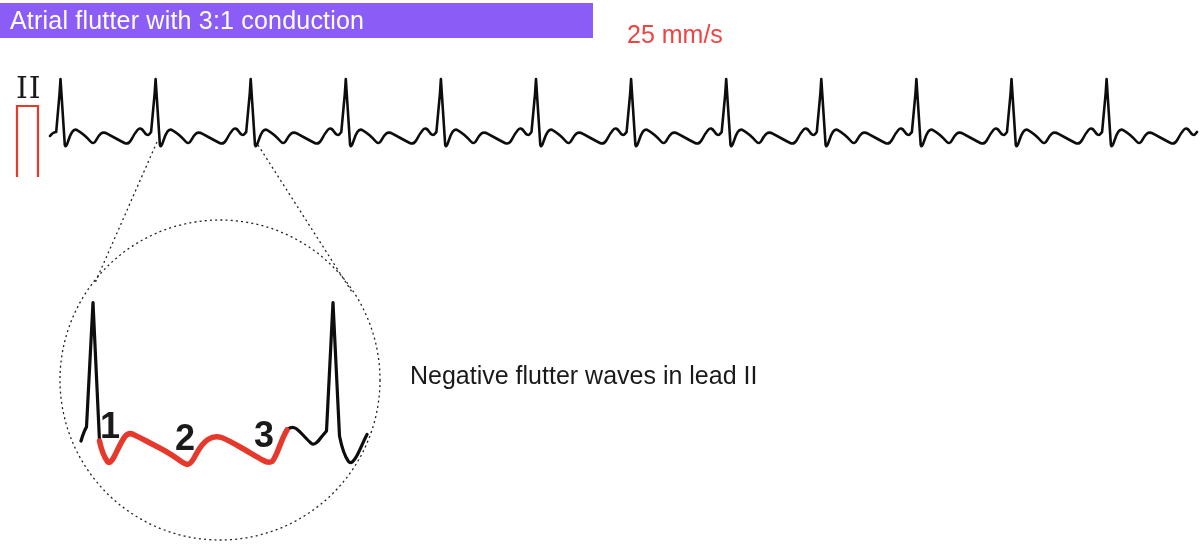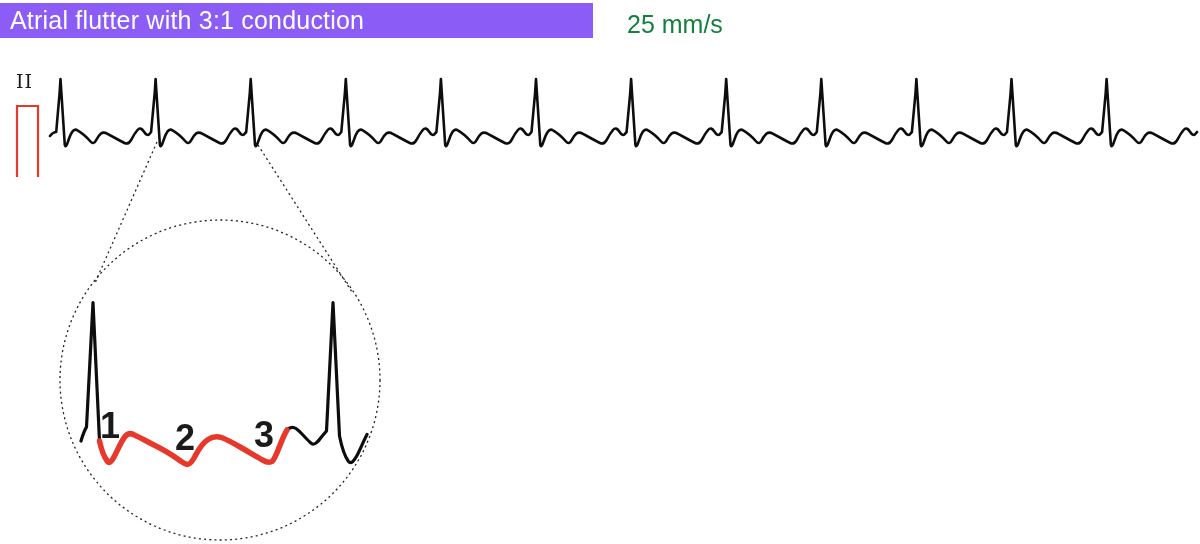--- a/index.html
+++ b/index.html
@@ -12,44 +12,45 @@
     position:absolute;left:0;top:3px;width:593px;height:35px;
     display:flex;align-items:center;
   }
   .title-text{
     padding-left:10px;font-size:25px;letter-spacing:0.2px;white-space:nowrap;
   }
   .speed{
     position:absolute;left:627px;top:10px;font-size:25px;white-space:nowrap;
   }
   .lead{
-    position:absolute;left:16px;top:70px;font-size:19px;
+    position:absolute;left:16px;top:70px;font-size:30px;
     font-family:"DejaVu Serif","Liberation Serif",serif;letter-spacing:1px;
   }
   .annotation{
     position:absolute;left:410px;top:361px;font-size:25px;white-space:nowrap;
   }
   .fnum{
     font-family:"Liberation Sans",sans-serif;font-size:36px;font-weight:bold;
     text-anchor:middle;
   }
 </style>
 </head>
 <body>
 
 <div class="stage">
 
   <div class="title-bar" style="background: #8b5cf6;">
     <span class="title-text" style="color: rgb(255, 255, 255);">Atrial flutter with 3:1 conduction</span>
   </div>
 
-  <div class="speed" style="color: #15803d;">25 mm/s</div>
+  <div class="speed" style="color: #ef4444; margin-top: 10px;">25 mm/s</div>
 
   <div class="lead" style="color: rgb(26, 26, 26);">II</div>
 
+  <div class="annotation" style="color: rgb(26, 26, 26);">Negative flutter waves in lead II</div>
 
   <svg width="1200" height="544" viewBox="0 0 1200 544">
     <polyline id="cal" fill="none" stroke-width="2.2" stroke-linejoin="miter" points="17,177 17,106 38,106 38,177" stroke="#e6392c"></polyline>
     <path id="trace" fill="none" stroke-width="2.6" stroke-linejoin="round" stroke-linecap="round" d="M 50 136 Q 53 132 56.2 132 L 59.6 93 L 60.5 79 L 61.4 93 L 64.8 145 Q 65.8 148.5 67.9 141.8 Q 70.0 135.0 72.3 131.8 Q 74.5 128.5 77.5 130.3 Q 80.5 132.0 84.0 135.0 Q 87.5 138.0 90.5 141.5 Q 93.5 145.0 96.0 140.3 Q 98.5 135.5 101.0 133.5 Q 103.5 131.5 107.5 133.8 Q 111.5 136.0 116.0 138.5 Q 120.5 141.0 124.5 143.0 Q 128.5 145.0 131.5 139.3 Q 134.5 133.5 137.5 130.0 Q 140.5 126.5 143.8 131.5 Q 147.0 136.5 149.1 134.3 L 151.1 132.0 L 154.7 93 L 155.6 79 L 156.5 93 L 159.9 145 Q 160.9 148.5 163.0 141.8 Q 165.1 135.0 167.3 131.8 Q 169.6 128.5 172.6 130.3 Q 175.6 132.0 179.1 135.0 Q 182.6 138.0 185.6 141.5 Q 188.6 145.0 191.1 140.3 Q 193.6 135.5 196.1 133.5 Q 198.6 131.5 202.6 133.8 Q 206.6 136.0 211.1 138.5 Q 215.6 141.0 219.6 143.0 Q 223.6 145.0 226.6 139.3 Q 229.6 133.5 232.6 130.0 Q 235.6 126.5 238.8 131.5 Q 242.1 136.5 244.1 134.3 L 246.2 132.0 L 249.8 93 L 250.7 79 L 251.6 93 L 255.0 145 Q 256.0 148.5 258.1 141.8 Q 260.2 135.0 262.4 131.8 Q 264.7 128.5 267.7 130.3 Q 270.7 132.0 274.2 135.0 Q 277.7 138.0 280.7 141.5 Q 283.7 145.0 286.2 140.3 Q 288.7 135.5 291.2 133.5 Q 293.7 131.5 297.7 133.8 Q 301.7 136.0 306.2 138.5 Q 310.7 141.0 314.7 143.0 Q 318.7 145.0 321.7 139.3 Q 324.7 133.5 327.7 130.0 Q 330.7 126.5 333.9 131.5 Q 337.2 136.5 339.3 134.3 L 341.3 132.0 L 344.9 93 L 345.8 79 L 346.7 93 L 350.1 145 Q 351.1 148.5 353.2 141.8 Q 355.3 135.0 357.5 131.8 Q 359.8 128.5 362.8 130.3 Q 365.8 132.0 369.3 135.0 Q 372.8 138.0 375.8 141.5 Q 378.8 145.0 381.3 140.3 Q 383.8 135.5 386.3 133.5 Q 388.8 131.5 392.8 133.8 Q 396.8 136.0 401.3 138.5 Q 405.8 141.0 409.8 143.0 Q 413.8 145.0 416.8 139.3 Q 419.8 133.5 422.8 130.0 Q 425.8 126.5 429.0 131.5 Q 432.3 136.5 434.3 134.3 L 436.4 132.0 L 440.0 93 L 440.9 79 L 441.8 93 L 445.2 145 Q 446.2 148.5 448.3 141.8 Q 450.4 135.0 452.6 131.8 Q 454.9 128.5 457.9 130.3 Q 460.9 132.0 464.4 135.0 Q 467.9 138.0 470.9 141.5 Q 473.9 145.0 476.4 140.3 Q 478.9 135.5 481.4 133.5 Q 483.9 131.5 487.9 133.8 Q 491.9 136.0 496.4 138.5 Q 500.9 141.0 504.9 143.0 Q 508.9 145.0 511.9 139.3 Q 514.9 133.5 517.9 130.0 Q 520.9 126.5 524.1 131.5 Q 527.4 136.5 529.5 134.3 L 531.5 132.0 L 535.1 93 L 536.0 79 L 536.9 93 L 540.3 145 Q 541.3 148.5 543.4 141.8 Q 545.5 135.0 547.8 131.8 Q 550.0 128.5 553.0 130.3 Q 556.0 132.0 559.5 135.0 Q 563.0 138.0 566.0 141.5 Q 569.0 145.0 571.5 140.3 Q 574.0 135.5 576.5 133.5 Q 579.0 131.5 583.0 133.8 Q 587.0 136.0 591.5 138.5 Q 596.0 141.0 600.0 143.0 Q 604.0 145.0 607.0 139.3 Q 610.0 133.5 613.0 130.0 Q 616.0 126.5 619.3 131.5 Q 622.5 136.5 624.5 134.3 L 626.6 132.0 L 630.2 93 L 631.1 79 L 632.0 93 L 635.4 145 Q 636.4 148.5 638.5 141.8 Q 640.6 135.0 642.8 131.8 Q 645.1 128.5 648.1 130.3 Q 651.1 132.0 654.6 135.0 Q 658.1 138.0 661.1 141.5 Q 664.1 145.0 666.6 140.3 Q 669.1 135.5 671.6 133.5 Q 674.1 131.5 678.1 133.8 Q 682.1 136.0 686.6 138.5 Q 691.1 141.0 695.1 143.0 Q 699.1 145.0 702.1 139.3 Q 705.1 133.5 708.1 130.0 Q 711.1 126.5 714.3 131.5 Q 717.6 136.5 719.6 134.3 L 721.7 132.0 L 725.3 93 L 726.2 79 L 727.1 93 L 730.5 145 Q 731.5 148.5 733.6 141.8 Q 735.7 135.0 737.9 131.8 Q 740.2 128.5 743.2 130.3 Q 746.2 132.0 749.7 135.0 Q 753.2 138.0 756.2 141.5 Q 759.2 145.0 761.7 140.3 Q 764.2 135.5 766.7 133.5 Q 769.2 131.5 773.2 133.8 Q 777.2 136.0 781.7 138.5 Q 786.2 141.0 790.2 143.0 Q 794.2 145.0 797.2 139.3 Q 800.2 133.5 803.2 130.0 Q 806.2 126.5 809.4 131.5 Q 812.7 136.5 814.8 134.3 L 816.8 132.0 L 820.4 93 L 821.3 79 L 822.2 93 L 825.6 145 Q 826.6 148.5 828.7 141.8 Q 830.8 135.0 833.0 131.8 Q 835.3 128.5 838.3 130.3 Q 841.3 132.0 844.8 135.0 Q 848.3 138.0 851.3 141.5 Q 854.3 145.0 856.8 140.3 Q 859.3 135.5 861.8 133.5 Q 864.3 131.5 868.3 133.8 Q 872.3 136.0 876.8 138.5 Q 881.3 141.0 885.3 143.0 Q 889.3 145.0 892.3 139.3 Q 895.3 133.5 898.3 130.0 Q 901.3 126.5 904.5 131.5 Q 907.8 136.5 909.8 134.3 L 911.9 132.0 L 915.5 93 L 916.4 79 L 917.3 93 L 920.7 145 Q 921.7 148.5 923.8 141.8 Q 925.9 135.0 928.1 131.8 Q 930.4 128.5 933.4 130.3 Q 936.4 132.0 939.9 135.0 Q 943.4 138.0 946.4 141.5 Q 949.4 145.0 951.9 140.3 Q 954.4 135.5 956.9 133.5 Q 959.4 131.5 963.4 133.8 Q 967.4 136.0 971.9 138.5 Q 976.4 141.0 980.4 143.0 Q 984.4 145.0 987.4 139.3 Q 990.4 133.5 993.4 130.0 Q 996.4 126.5 999.6 131.5 Q 1002.9 136.5 1005.0 134.3 L 1007.0 132.0 L 1010.6 93 L 1011.5 79 L 1012.4 93 L 1015.8 145 Q 1016.8 148.5 1018.9 141.8 Q 1021.0 135.0 1023.3 131.8 Q 1025.5 128.5 1028.5 130.3 Q 1031.5 132.0 1035.0 135.0 Q 1038.5 138.0 1041.5 141.5 Q 1044.5 145.0 1047.0 140.3 Q 1049.5 135.5 1052.0 133.5 Q 1054.5 131.5 1058.5 133.8 Q 1062.5 136.0 1067.0 138.5 Q 1071.5 141.0 1075.5 143.0 Q 1079.5 145.0 1082.5 139.3 Q 1085.5 133.5 1088.5 130.0 Q 1091.5 126.5 1094.8 131.5 Q 1098.0 136.5 1100.0 134.3 L 1102.1 132.0 L 1105.7 93 L 1106.6 79 L 1107.5 93 L 1110.9 145 Q 1111.9 148.5 1114.0 141.8 Q 1116.1 135.0 1118.3 131.8 Q 1120.6 128.5 1123.6 130.3 Q 1126.6 132.0 1130.1 135.0 Q 1133.6 138.0 1136.6 141.5 Q 1139.6 145.0 1142.1 140.3 Q 1144.6 135.5 1147.1 133.5 Q 1149.6 131.5 1153.6 133.8 Q 1157.6 136.0 1162.1 138.5 Q 1166.6 141.0 1170.6 143.0 Q 1174.6 145.0 1177.6 139.3 Q 1180.6 133.5 1183.6 130.0 Q 1186.6 126.5 1189.8 131.5 Q 1193.1 136.5 1195.0 134.3 L 1197.0 132.0" stroke="#0d0d0d"></path>
     <line id="cl0" stroke-width="1.3" x1="157" y1="142" x2="95" y2="283" stroke="#222222" stroke-dasharray="2 3.2"></line>
     <line id="cl1" stroke-width="1.3" x1="258" y1="145" x2="352" y2="292" stroke="#222222" stroke-dasharray="2 3.2"></line>
     <circle id="mag" fill="none" stroke-width="1.3" cx="220" cy="380" r="160" stroke="#222222" stroke-dasharray="2 3.2"></circle>
     <path id="mtrace" fill="none" stroke-width="3.2" stroke-linejoin="round" stroke-linecap="round" d="M 81 441 C 82.5 436 84.5 430 86.5 427 L 93 302.5 L 99.5 441 M 287 430 C 290 427 293 426.5 296 428.5 C 301 432 307 440 311.5 443.5 C 314 445.5 318 442 321 437.5 L 326.5 431 L 333 302.5 L 339.5 436 C 341.5 446 344.5 456 348.5 461.5 C 351 464.5 354 461 357 455.5 C 360 450 363.5 441 367 434.5" stroke="#0d0d0d"></path>
     <path id="mred" fill="none" stroke-width="5.5" stroke-linejoin="round" stroke-linecap="round" d="M 99.5 441 C 101 448 104 457 107.5 461.5 C 109.5 464 112 461 114.5 456 C 117.5 450 121.5 441 125 436.5 C 127.5 433.5 130.5 433 133.5 434.5 C 139 437 146 441 153 444.5 C 161 448.5 170 453.5 177 458.5 C 181 461.5 184.5 464 187.5 464.5 C 190.5 464.5 193.5 459.5 196.5 453.5 C 199.5 448 203.5 442.5 208 439.5 C 212 436.8 217 436 221.5 437.5 C 227 439.5 234 443.5 241 447.5 C 248 451.5 256 456.5 262.5 460 C 266 462 269.5 463 272 461.5 C 274.5 459.5 277 453 279.5 446.5 C 282 440 284.5 434 287 430" stroke="#e6392c"></path>
     <text class="fnum" x="110" y="438" fill="#1a1a1a">1</text>

